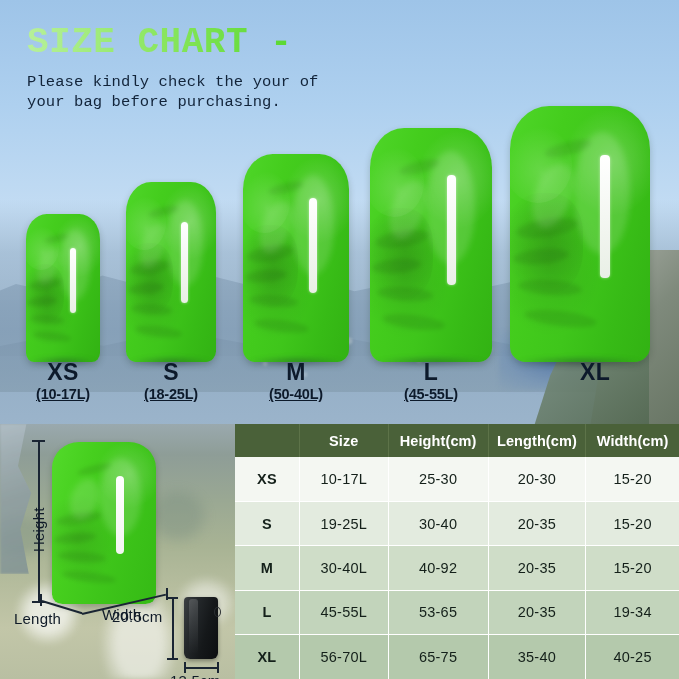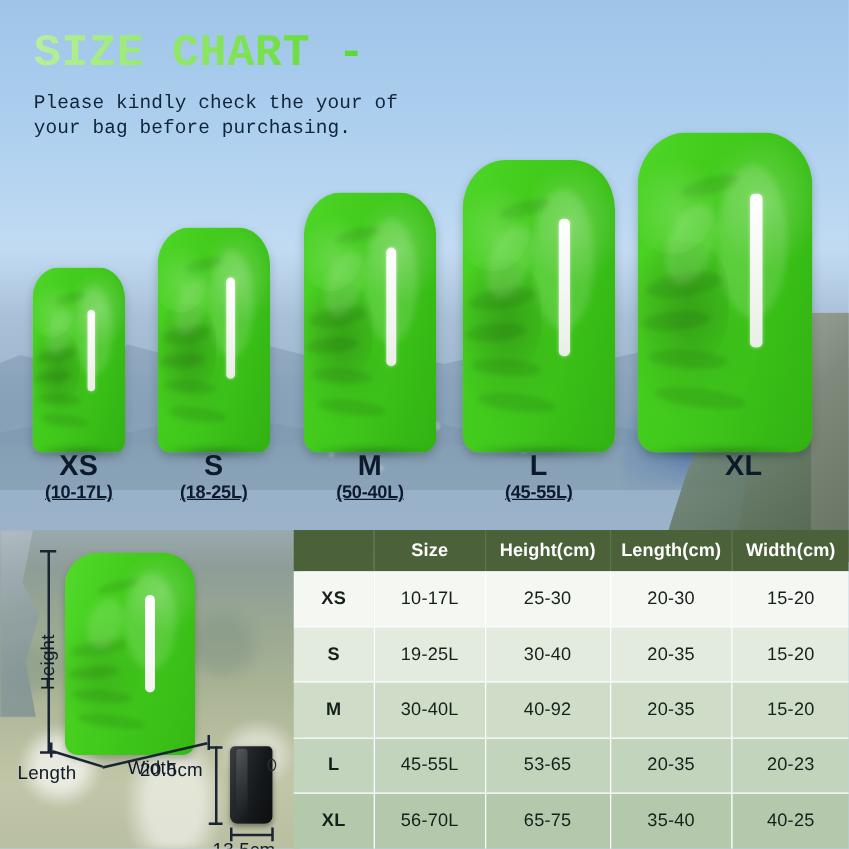--- a/index.html
+++ b/index.html
@@ -404,21 +404,21 @@
           <td>30-40L</td>
           <td>40-92</td>
           <td>20-35</td>
           <td>15-20</td>
         </tr>
         <tr>
           <td>L</td>
           <td>45-55L</td>
           <td>53-65</td>
           <td>20-35</td>
-          <td>20-23</td>
+          <td>19-34</td>
         </tr>
         <tr>
           <td>XL</td>
           <td>56-70L</td>
           <td>65-75</td>
           <td>35-40</td>
           <td>40-25</td>
         </tr>
       </tbody>
     </table>

